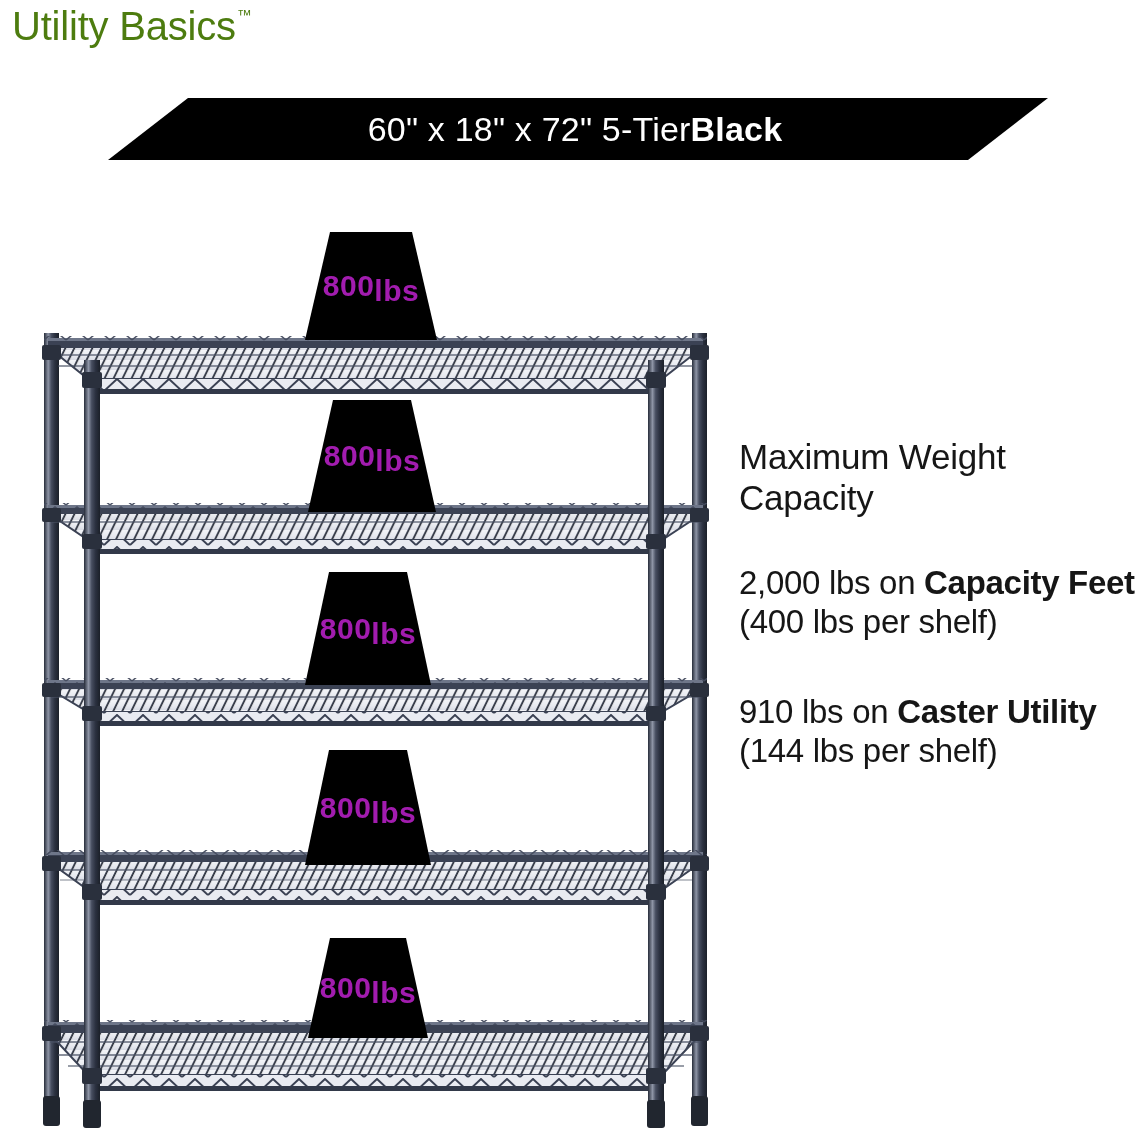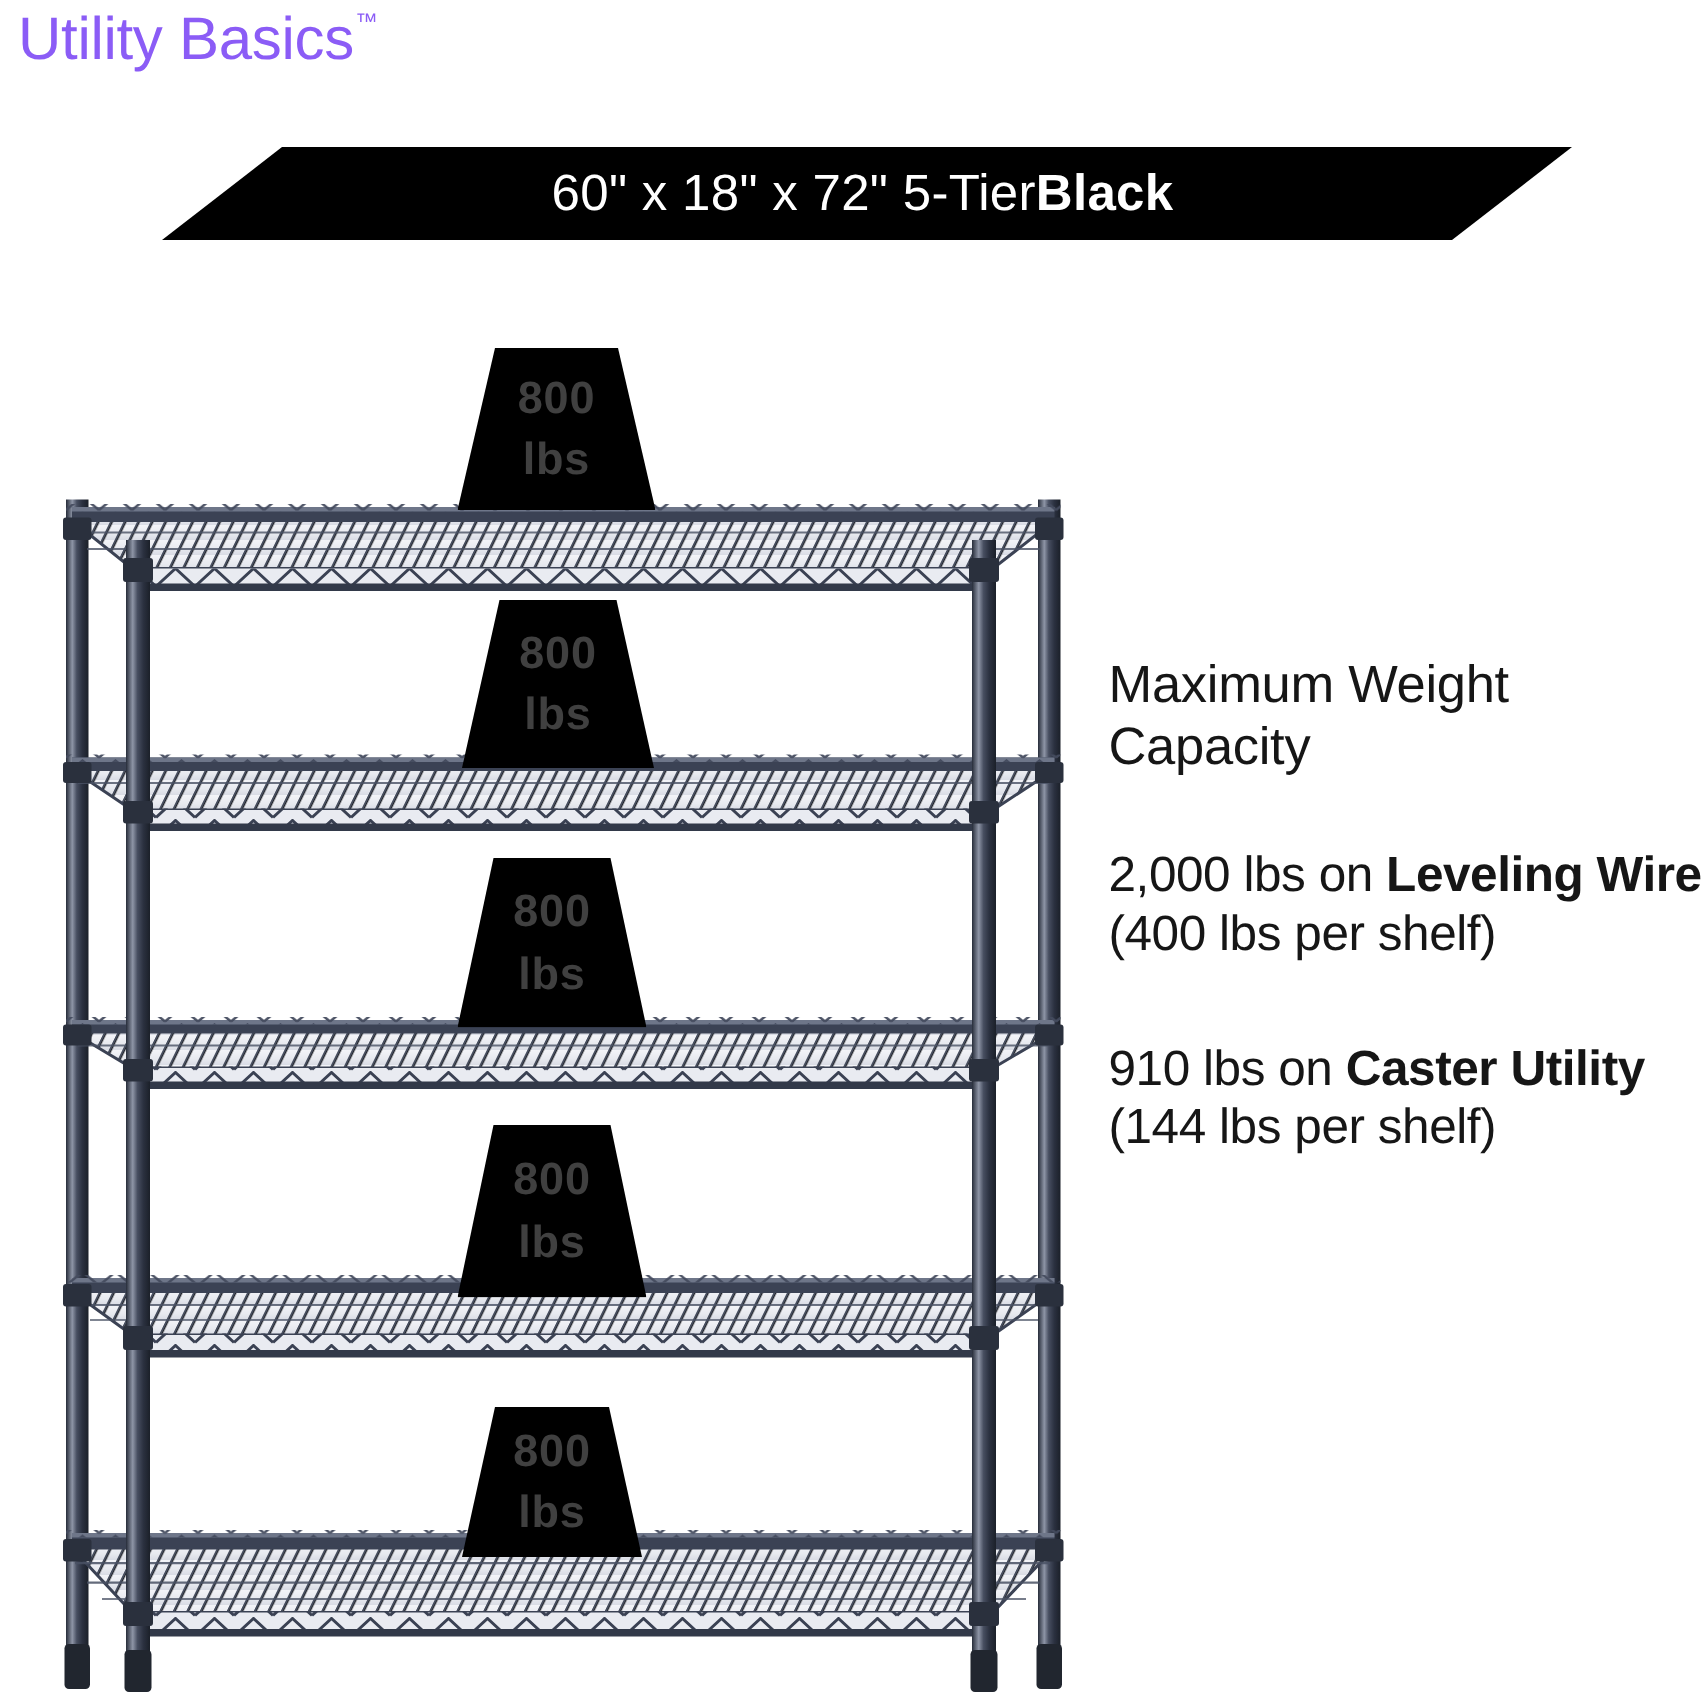--- a/index.html
+++ b/index.html
@@ -10,21 +10,21 @@
     color:#111111;
     position:relative;
     overflow:hidden;
   }
   .root{position:absolute;inset:0;}
 
   
   #brand{
     position:absolute;left:12px;top:4px;
     font-size:40px;font-weight:400;letter-spacing:-0.2px;
-    color:#8b5cf6;white-space:nowrap;
+    color:#4d7c0f;white-space:nowrap;
   }
   #brand .tm{
     font-size:15px;vertical-align:super;letter-spacing:0;
     position:relative;top:-6px;left:1px;
   }
 
   
   #banner{
     position:absolute;left:108px;top:98px;width:940px;height:62px;
   }
@@ -46,22 +46,22 @@
   #rack{position:absolute;left:0;top:0;width:760px;height:1131px;}
   #rack svg{display:block;}
 
   
   .badge{position:absolute;}
   .badge .tz{
     position:absolute;inset:0;background:#000000;
   }
   .badge .txt{
     position:absolute;inset:0;
-    display:flex;flex-direction:column;align-items:center;justify-content:center;
-    color:#404040;font-weight:700;line-height:1.05;
+    display:flex;flex-direction:row;align-items:center;justify-content:center;
+    color:#a21caf;font-weight:700;line-height:1.05;
     text-align:center;
   }
   .badge .n{font-size:30px;letter-spacing:0.5px;}
   .badge .u{font-size:30px;letter-spacing:0.5px;margin-top:10px;text-align:right;}
 
   
   #copy{
     position:absolute;left:739px;top:436px;width:400px;
   }
   #copy .head{
@@ -281,21 +281,21 @@
     <div class="txt">
       <span class="n">800</span>
       <span class="u">lbs</span>
     </div>
   </div>
 
   <div id="copy">
     <div class="head">Maximum Weight Capacity</div>
 
     <div class="para" id="p1">
-      <span>2,000 lbs on </span><b>Leveling Wire</b><span> (400 lbs per shelf)</span>
+      <span>2,000 lbs on </span><b>Capacity Feet</b><span> (400 lbs per shelf)</span>
     </div>
 
     <div class="para" id="p2">
       <span>910 lbs on </span><b>Caster Utility</b><span> (144 lbs per shelf)</span>
     </div>
   </div>
 
 </div>
 
 </body></html>

